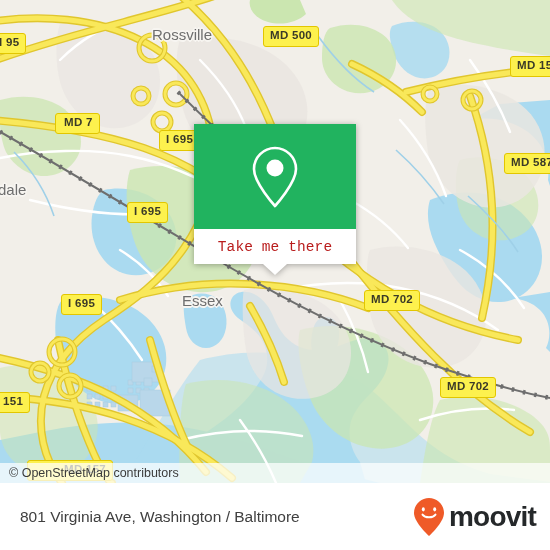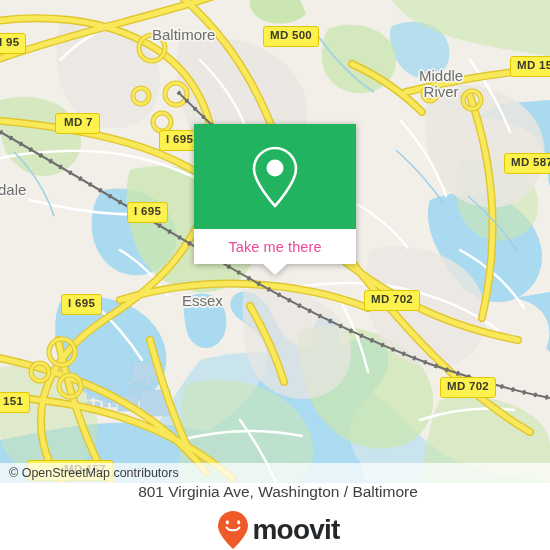--- a/index.html
+++ b/index.html
@@ -74,22 +74,22 @@
   }
   #popup-white {
     width: 162px; height: 35px;
     background: #ffffff;
     display: flex;
     align-items: center;
     justify-content: center;
   }
   #popup-label {
     font-size: 14.5px;
-    color: #ec4899;
-    font-family: Liberation Sans, sans-serif;
+    color: #b91c1c;
+    font-family: Liberation Mono, monospace;
     letter-spacing: 0.1px;
   }
   #popup-tail {
     position: absolute;
     left: 69px; top: 140px;
     width: 0; height: 0;
     border-left: 12px solid transparent;
     border-right: 12px solid transparent;
     border-top: 11px solid #ffffff;
   }
@@ -118,21 +118,20 @@
     background: #ffffff;
     overflow: hidden;
   }
   #footer-inner {
     position: relative;
     width: 550px; height: 67px;
     display: flex;
     align-items: center;
     justify-content: space-between;
     padding: 0 14px 0 20px;
-    flex-direction: column;
   }
   #footer-address {
     font-size: 15.5px;
     color: #404040;
     font-family: "Liberation Sans", sans-serif;
     white-space: nowrap;
   }
   #brand-logo { display: flex; align-items: center; gap: 4px; }
   #brand-name {
     font-size: 28px;
@@ -379,26 +378,22 @@
 
         <g stroke="#9fd0e8" stroke-width="1.6" fill="none">
           <path d="M318,36 C334,58 352,78 374,92"></path>
           <path d="M396,150 C414,166 430,184 444,204"></path>
           <path d="M14,152 C32,170 46,192 54,216"></path>
           <path d="M468,196 C486,212 504,230 518,252"></path>
         </g>
       </g>
     </svg>
 
-    <div class="place" style="left:152px; top:26px;"><span>Baltimore</span></div>
-
-    <div class="place two-line" style="left:419px; top:68px;">
-      <div>Middle</div>
-      <div>River</div>
-    </div>
+    <div class="place" style="left:152px; top:26px;"><span>Rossville</span></div>
+
 
     <div class="place" style="left:-2px; top:181px;"><span>dale</span></div>
 
     <div class="place" style="left:182px; top:292px;"><span>Essex</span></div>
 
     <div class="shield" style="left:-8px;  top:33px;">I 95</div>
     <div class="shield" style="left:263px; top:26px;">MD 500</div>
     <div class="shield" style="left:510px; top:56px;">MD 150</div>
     <div class="shield" style="left:55px;  top:113px;padding-left:8px;">MD 7</div>
     <div class="shield" style="left:159px; top:130px;">I 695</div>

